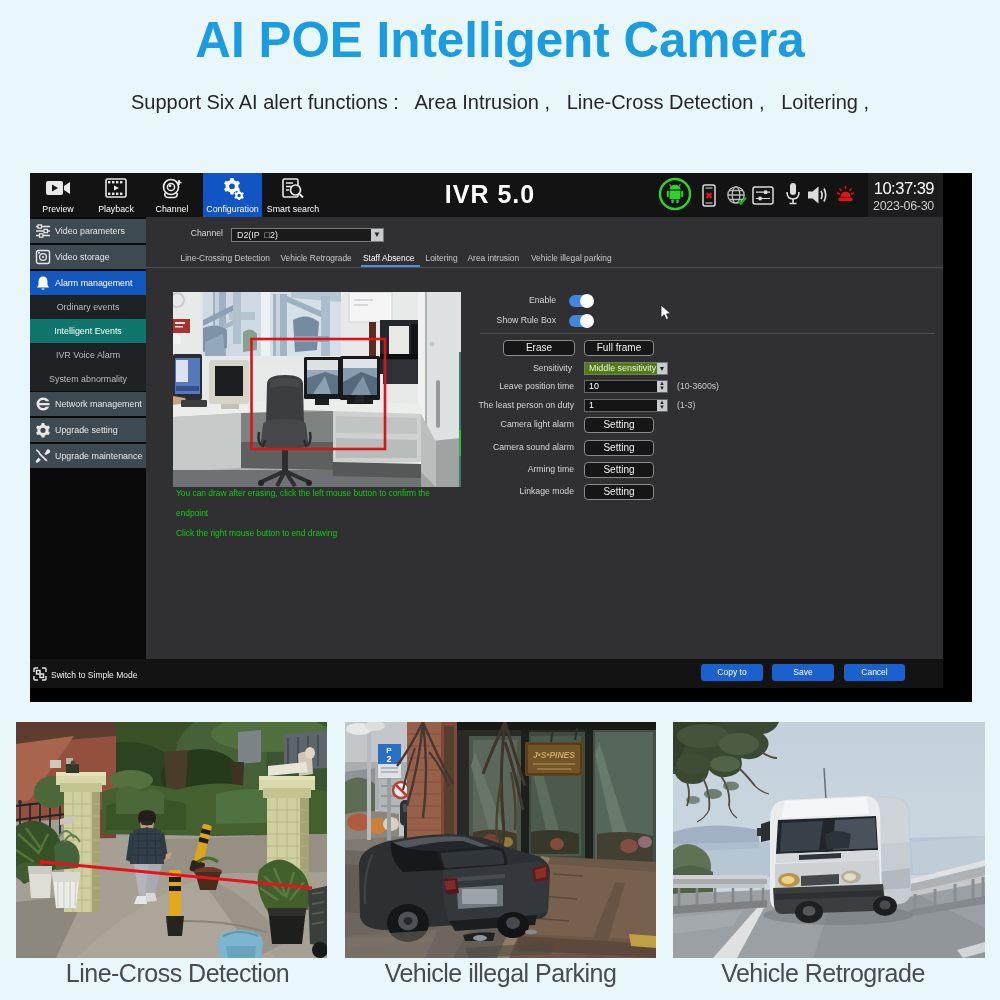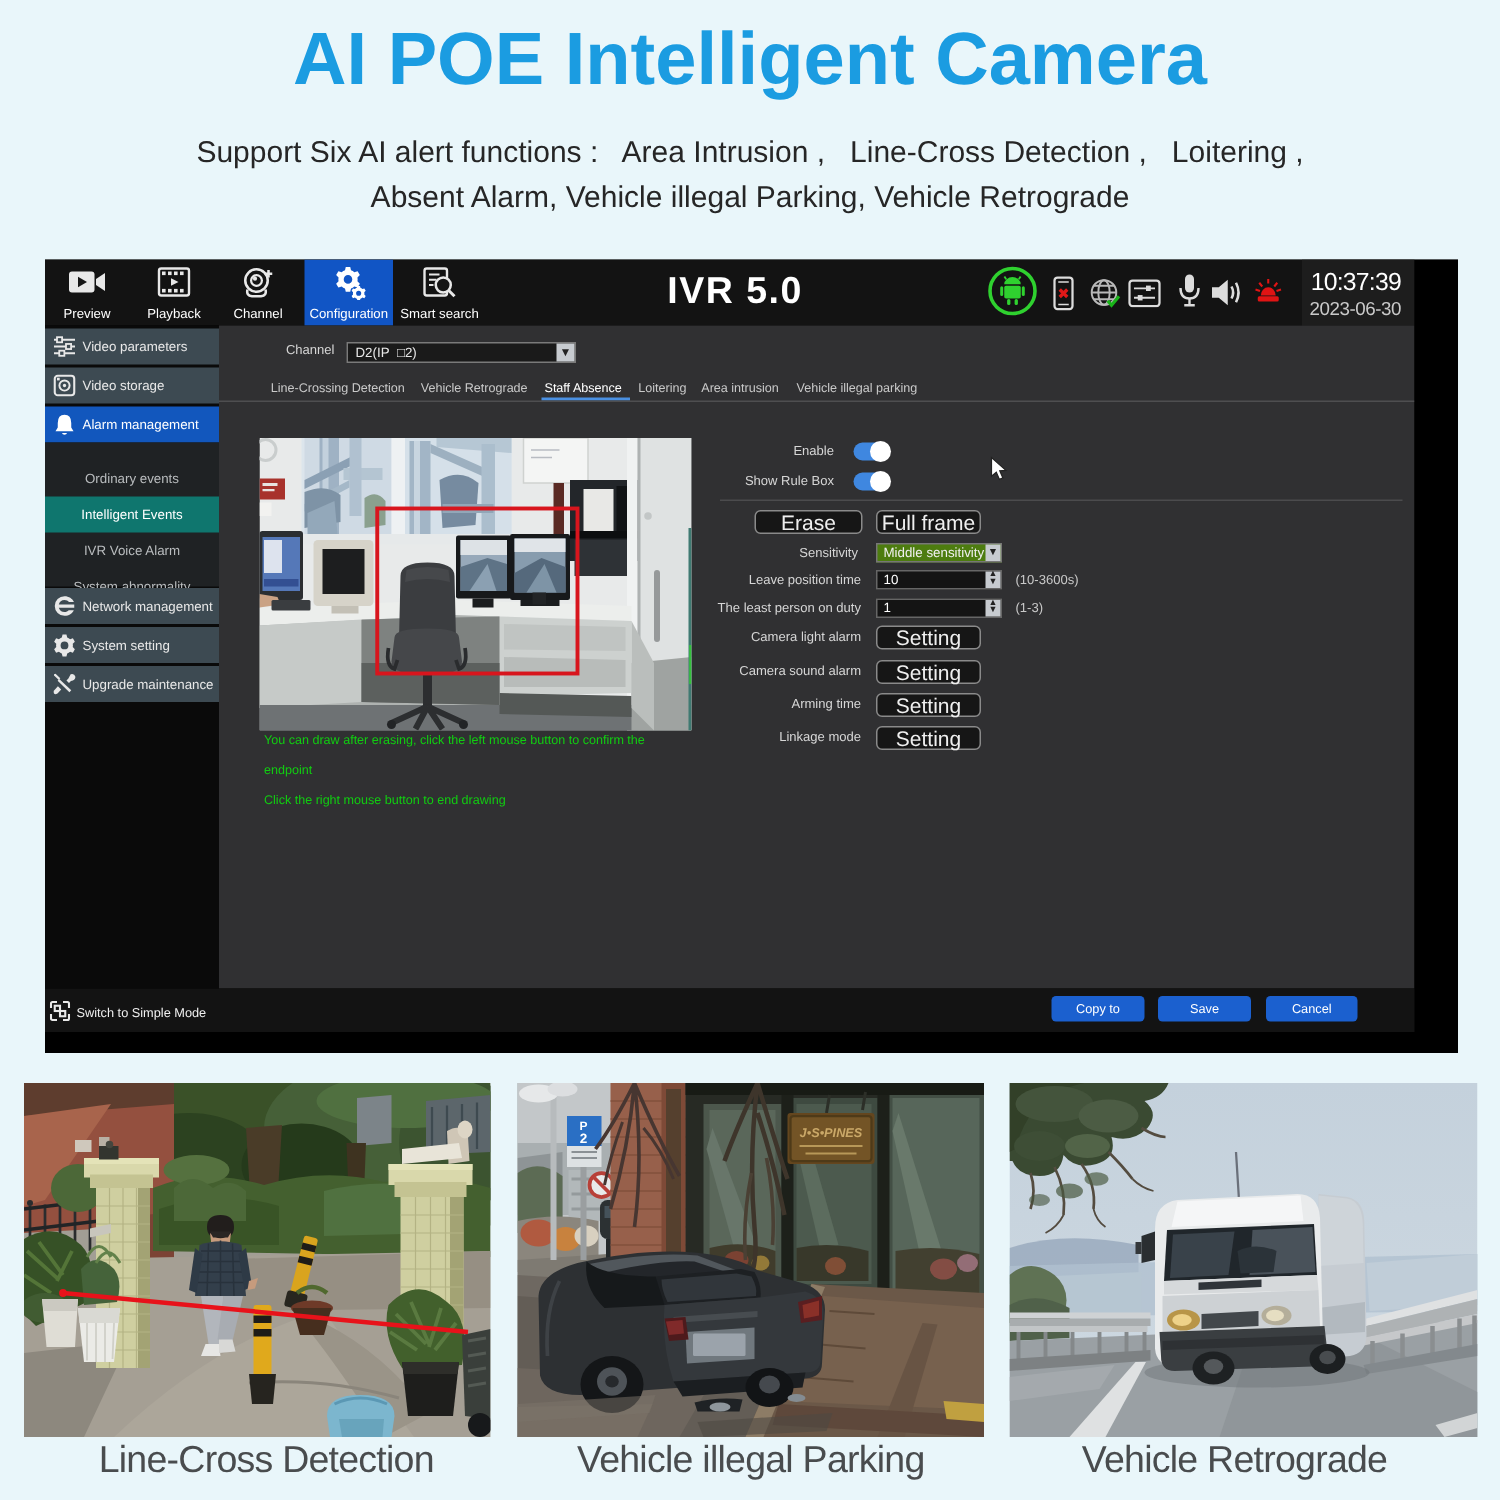--- a/index.html
+++ b/index.html
@@ -19,44 +19,43 @@
 #cfgtile { left:173px; top:0px; width:59px; height:44px; background:#1155c5; }
 #ivr { left:380px; top:7px; width:160px; text-align:center; color:#fff; font-size:25px; font-weight:bold; letter-spacing:1px; }
 #clock { right:38px; top:6px; text-align:right; color:#fff; }
 #clock .t { font-size:16.5px; letter-spacing:-0.5px; }
 #clock .d { font-size:12.5px; color:#c9c9c9; margin-top:1px; letter-spacing:-0.3px; }
 
 #sidebar { left:0; top:44px; width:116px; height:442px; background:#0a0a0a; }
 .mrow { position:absolute; left:0; width:116px; height:24px; background:#3d4a52; color:#e8e8e8; font-size:8.9px; line-height:24px; }
 .mrow .mic { position:absolute; left:5px; top:4px; width:16px; height:16px; }
 .mrow .mtx { position:absolute; left:25px; top:0; white-space:nowrap; }
-.srow { position:absolute; left:0; width:116px; height:24px; color:#b9bcbe; font-size:8.9px; line-height:24px; text-align:center;margin-top:12px; }
+.srow { position:absolute; left:0; width:116px; height:24px; color:#b9bcbe; font-size:8.9px; line-height:24px; text-align:center; }
 
 #content { left:116px; top:44px; width:797px; height:442px; background:#303032; }
 .clabel { position:absolute; color:#d6d6d6; font-size:8.7px; white-space:nowrap; }
 .rlabel { position:absolute; color:#d6d6d6; font-size:8.7px; white-space:nowrap; text-align:right; }
 .tab { position:absolute; top:80px; color:#c9c9c9; font-size:8.4px; white-space:nowrap; }
-.btn { position:absolute; background:#161616; border:1px solid #8a8a8a; border-radius:4px; color:#efefef; font-size:14px; text-align:center; }
+.btn { position:absolute; background:#161616; border:1px solid #8a8a8a; border-radius:4px; color:#efefef; font-size:10px; text-align:center; }
 .bluebtn { position:absolute; background:#1b60cf; border-radius:3px; color:#fff; font-size:8.5px; text-align:center; line-height:17px; }
 .toggle { position:absolute; width:24px; height:12px; background:#3f87e0; border-radius:6px; }
 .toggle .knob { position:absolute; right:-1px; top:-1px; width:14px; height:14px; background:#fff; border-radius:50%; }
 .spin { position:absolute; background:#141414; border:1px solid #666; color:#fff; font-size:8.9px; }
 #botbar { left:0; top:486px; width:942px; height:29px; background:#131313; }
 #botstrip { left:0; top:515px; width:942px; height:14px; background:#000; }
 #rightstrip { right:0; top:0; width:29px; height:529px; background:#000; }
 .gtext { position:absolute; color:#11cc11; font-size:8.4px; white-space:nowrap; }
 
 .caption { top:959px; font-size:25px; letter-spacing:-0.5px; color:#494c4e; text-align:center; }
 </style>
 </head>
 <body>
 <div id="page">
   <div id="title" class="abs">AI POE Intelligent Camera</div>
   <div id="sub1" class="abs">Support Six AI alert functions :&nbsp;&nbsp; Area Intrusion ,&nbsp;&nbsp; Line-Cross Detection ,&nbsp;&nbsp; Loitering ,</div>
-  <div id="sub2" class="abs">Absent Alarm, Vehicle illegal Parking, Vehicle Retrograde</div>
 
   <div id="shot" class="abs">
     <div id="topbar" class="abs"></div>
       <div class="abs" style="left:838px;top:0;width:75px;height:44px;background:#1d1d1d;"></div>
     <div id="cfgtile" class="abs"></div>
     <div class="nav" style="left:-1px;">
       <svg class="ic" width="26" height="20" viewBox="0 0 26 20">
           <rect x="1" y="3" width="17" height="14" rx="2" fill="#e8e8e8"></rect>
           <polygon points="19,8 25,4 25,16 19,12" fill="#e8e8e8"></polygon>
           <polygon points="7,6.5 13,10 7,13.5" fill="#161616"></polygon>
@@ -194,21 +193,21 @@
     <div class="mrow" style="top:219px;">
       <svg class="mic" viewBox="0 0 16 16">
           <path d="M8 1.5 A6.5 6.5 0 1 0 8 14.5 C11 14.5 13.2 13 14.2 10.8 L10.8 10.8 C10.2 11.6 9.2 12 8 12 A4 4 0 0 1 4.2 9.2 L14.5 9.2 L14.5 7 L4.2 7 A4 4 0 0 1 8 4 C9.3 4 10.3 4.5 11 5.3 L14.3 5.3 C13.2 3 11 1.5 8 1.5 Z" fill="#e8e8e8"></path>
         </svg>
       <div class="mtx">Network management</div>
       </div>
     <div class="mrow" style="top:245px;">
       <svg class="mic" viewBox="0 0 16 16">
           <path d="M6.7 1 L9.3 1 L9.8 3 A5.3 5.3 0 0 1 11.7 4.1 L13.6 3.5 L14.9 5.8 L13.5 7.2 A5.3 5.3 0 0 1 13.5 9.4 L14.9 10.8 L13.6 13.1 L11.7 12.5 A5.3 5.3 0 0 1 9.8 13.6 L9.3 15.6 L6.7 15.6 L6.2 13.6 A5.3 5.3 0 0 1 4.3 12.5 L2.4 13.1 L1.1 10.8 L2.5 9.4 A5.3 5.3 0 0 1 2.5 7.2 L1.1 5.8 L2.4 3.5 L4.3 4.1 A5.3 5.3 0 0 1 6.2 3 Z M8 5.7 A2.6 2.6 0 1 0 8 10.9 A2.6 2.6 0 1 0 8 5.7 Z" fill="#e8e8e8" fill-rule="evenodd"></path>
         </svg>
-      <div class="mtx">System setting</div>
+      <div class="mtx">Upgrade setting</div>
       </div>
     <div class="mrow" style="top:271px;">
       <svg class="mic" viewBox="0 0 16 16">
           <g fill="#e8e8e8">
             <path d="M2 1.2 L5.2 4.2 L4.2 5.4 L1 2.4 Q0.6 1.4 2 1.2 Z"></path>
             <path d="M4.5 4.6 L12.5 12.2 L11.3 13.5 L3.4 5.8 Z"></path>
             <path d="M12.1 1.5 Q14.6 0.8 15.2 3 Q15.5 4.8 13.6 5.6 L12.3 6 L11 7.3 L9.3 5.6 L10.6 4.3 Z"></path>
             <path d="M3.6 9.5 L5.8 11.7 L3.3 14.3 Q1.8 15.3 1 14.3 Q0.3 13.3 1.2 12.2 Z"></path>
           </g>
         </svg>

